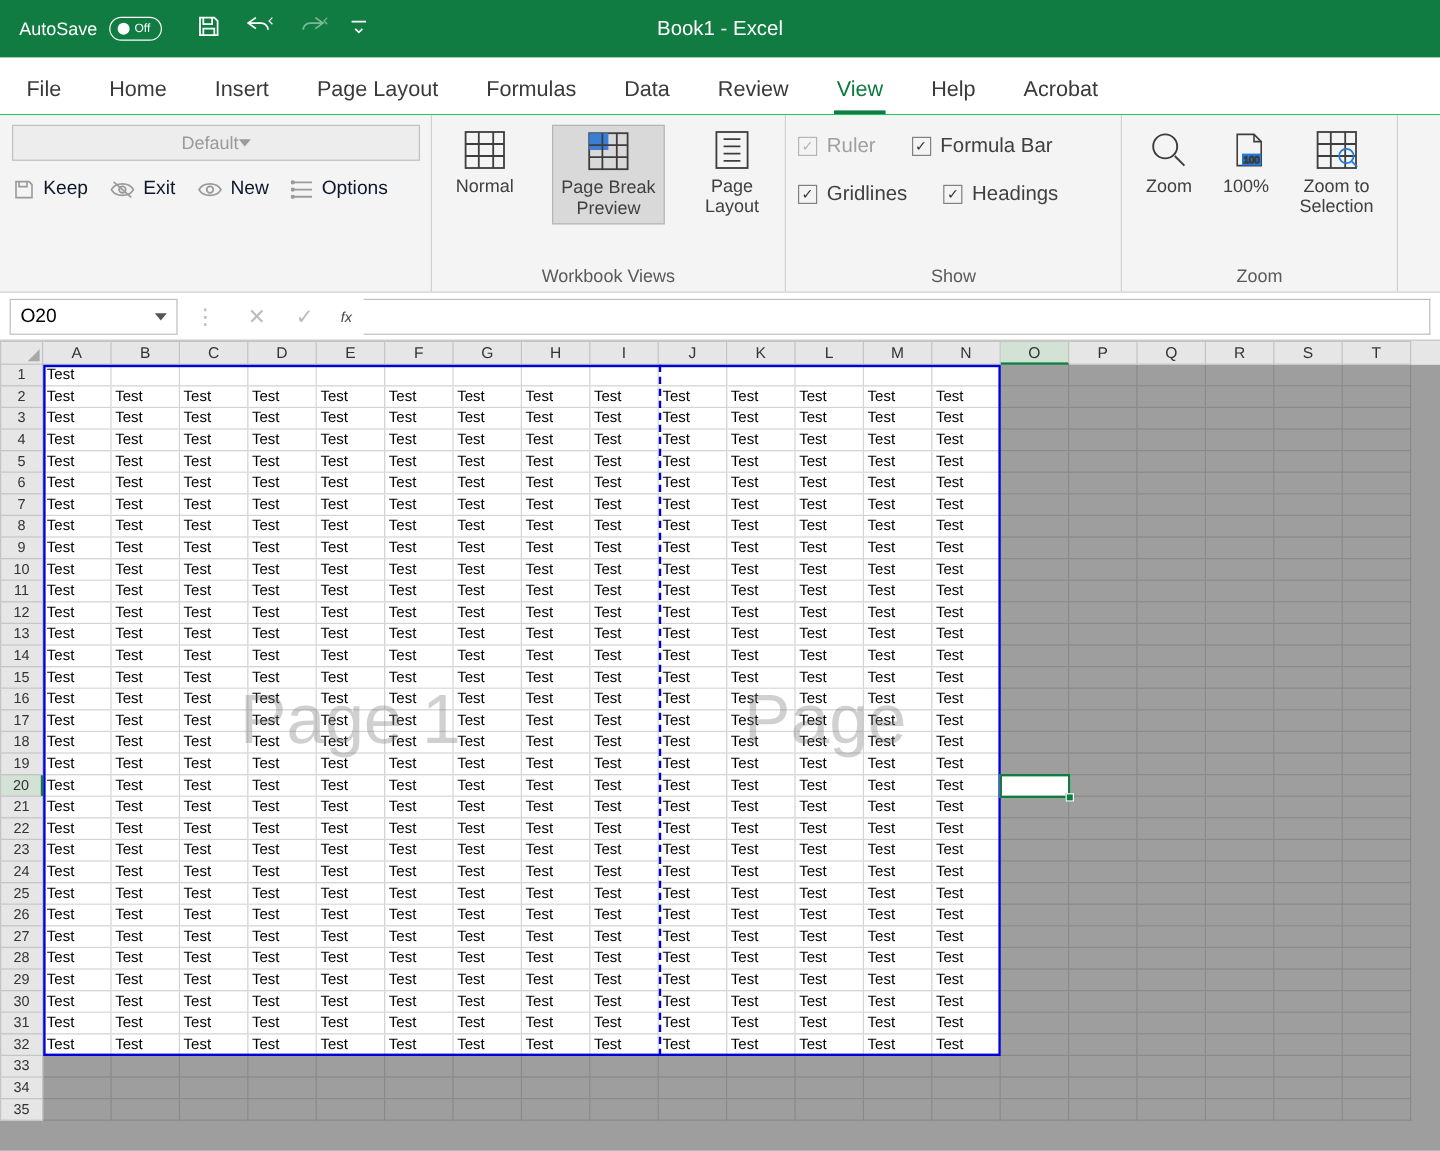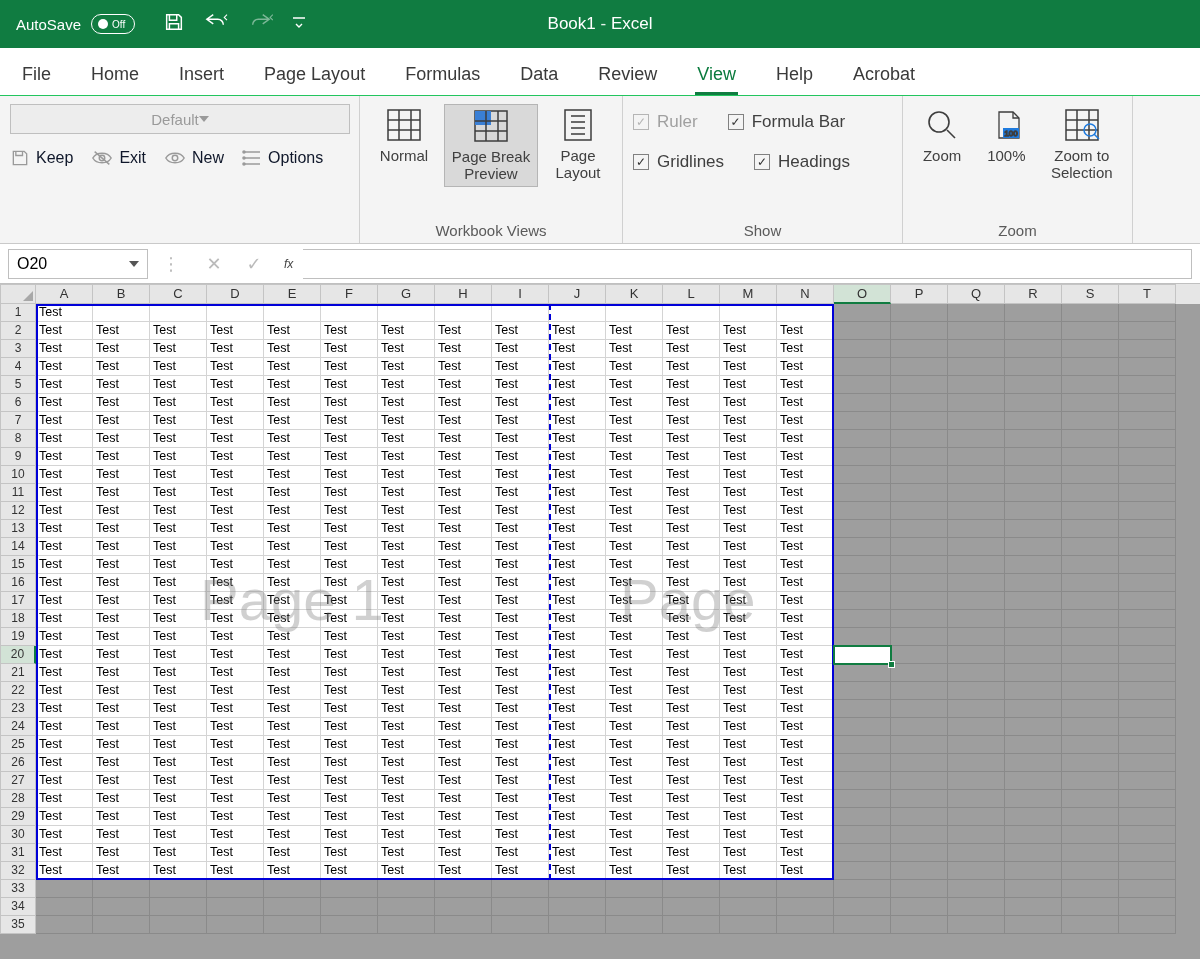--- a/index.html
+++ b/index.html
@@ -17,21 +17,21 @@
 
 
 .tabs { background: #fff; height: 48px; display: flex; align-items: flex-end; padding: 0 20px; gap: 36px; font-size: 18px; color: #3a3a3a; border-bottom: 1px solid #22c55e; }
 .tab { padding: 8px 2px 10px; cursor: pointer; }
 .tab.active { color: #0a7a3d; border-bottom: 3px solid #107c41; padding-bottom: 7px; font-weight: 500; }
 
 
 .ribbon { background: #f4f4f4; border-bottom: 1px solid #c9c9c9; display: flex; height: 148px; }
 .ribbon-group { display: flex; flex-direction: column; justify-content: space-between; border-right: 1px solid #d0d0d0; padding: 8px 10px 4px; }
 .ribbon-group-label { text-align: center; font-size: 15px; color: #5a5a5a; margin-top: 4px; }
-.group-row { display: flex; align-items: flex-start; gap: 6px; }
+.group-row { display: flex; align-items: flex-start; gap: 22px; }
 
 .sheet-view-group { width: 360px; }
 .sv-select { width: 340px; height: 30px; background: #ededed; border: 1px solid #bfbfbf; color: #9a9a9a; font-size: 15px; padding: 0 8px; display: flex; align-items: center; justify-content: center; }
 .sv-buttons { display: flex; gap: 18px; margin-top: 14px; }
 .sv-btn { display: flex; align-items: center; gap: 6px; font-size: 16px; color: #0f172a; }
 .sv-btn svg { stroke: #9a9a9a; fill: none; }
 
 .view-btn { display: flex; flex-direction: column; align-items: center; justify-content: flex-start; width: 68px; font-size: 15px; color: #404040; padding: 4px 0; gap: 6px; text-align: center; line-height: 1.1; }
 .view-btn.wide { width: 94px; }
 .view-btn.active { background: #d9d9d9; border: 1px solid #b5b5b5; }

